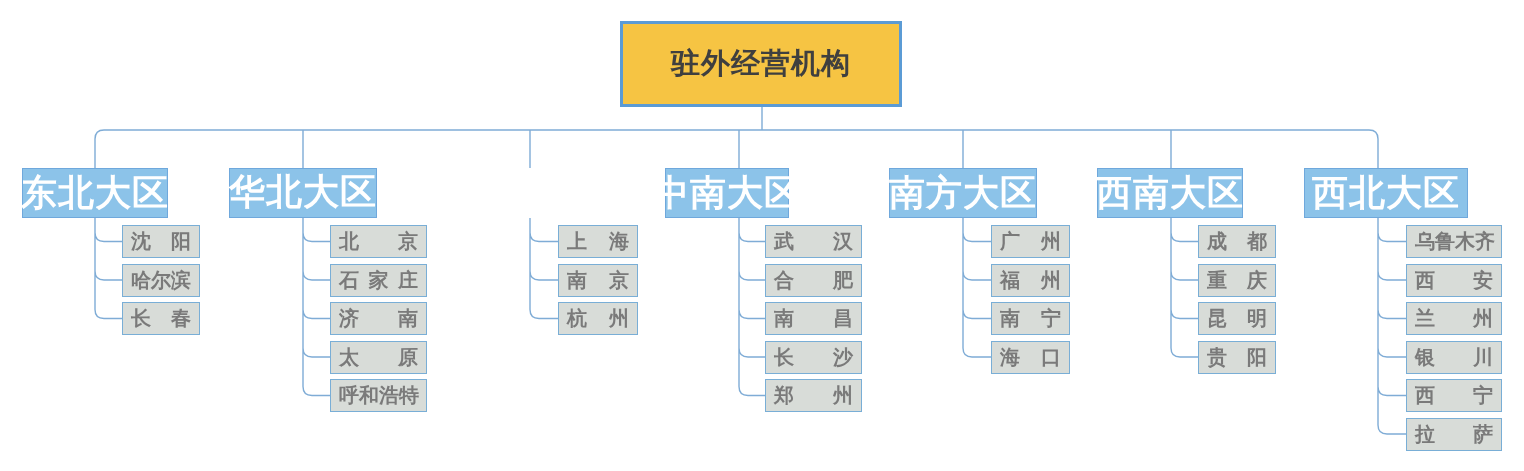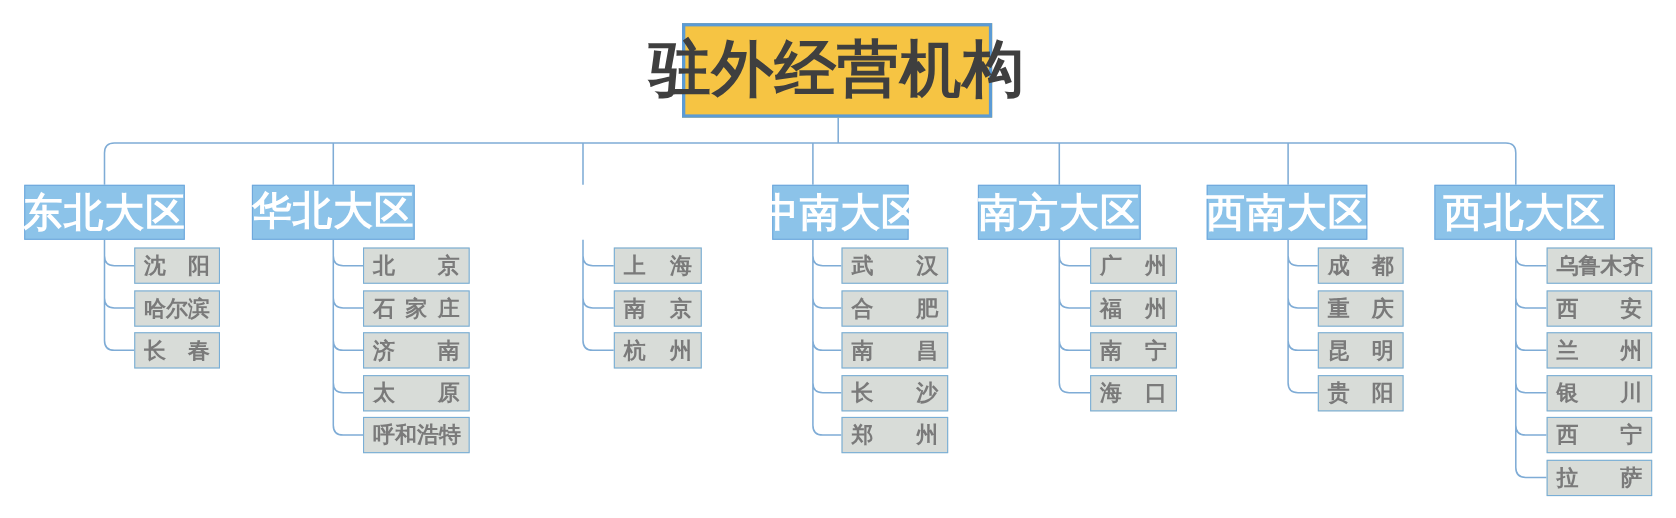--- a/index.html
+++ b/index.html
@@ -11,21 +11,21 @@
     overflow:hidden;
   }
   #wires{position:absolute;left:0;top:0;width:1524px;height:471px;}
   #wires path{fill:none;stroke:var(--connector,#7FACD6);stroke-width:1.4;}
   .node{position:absolute;box-sizing:border-box;display:flex;align-items:center;justify-content:center;}
   .root{
     height:86px;top:21px;
     background:var(--root_fill,#F6C443);
     border:3px solid var(--root_border,#5B9BD5);
     color:var(--root_text,#3F3F3F);
-    font-size:56px;font-weight:bold;letter-spacing:1px;
+    font-size:29px;font-weight:bold;letter-spacing:1px;
   }
   .region{
     height:50px;top:168px;
     background:var(--region_fill,#8CC3E9);
     border:1px solid var(--region_border,#6FA8DC);
     color:var(--region_text,#FFFFFF);
     font-size:36px;font-weight:bold;letter-spacing:1px;
   }
   .city{
     height:33px;
@@ -134,21 +134,21 @@
         <span>京</span>
       </span>
   </div>
   <div class="node city" style="left:558px;top:302px;width:80px;">
     <span class="jlabel">
         <span>杭</span>
         <span>州</span>
       </span>
   </div>
 
-  <div class="node region" style="left:665px;width:124px;margin-left:37px;">
+  <div class="node region" style="left:665px;width:124px;">
     <span class="label">中南大区</span>
   </div>
   <div class="node city" style="left:765px;top:225px;width:97px;">
     <span class="jlabel">
         <span>武</span>
         <span>汉</span>
       </span>
   </div>
   <div class="node city" style="left:765px;top:264px;width:97px;">
     <span class="jlabel">

